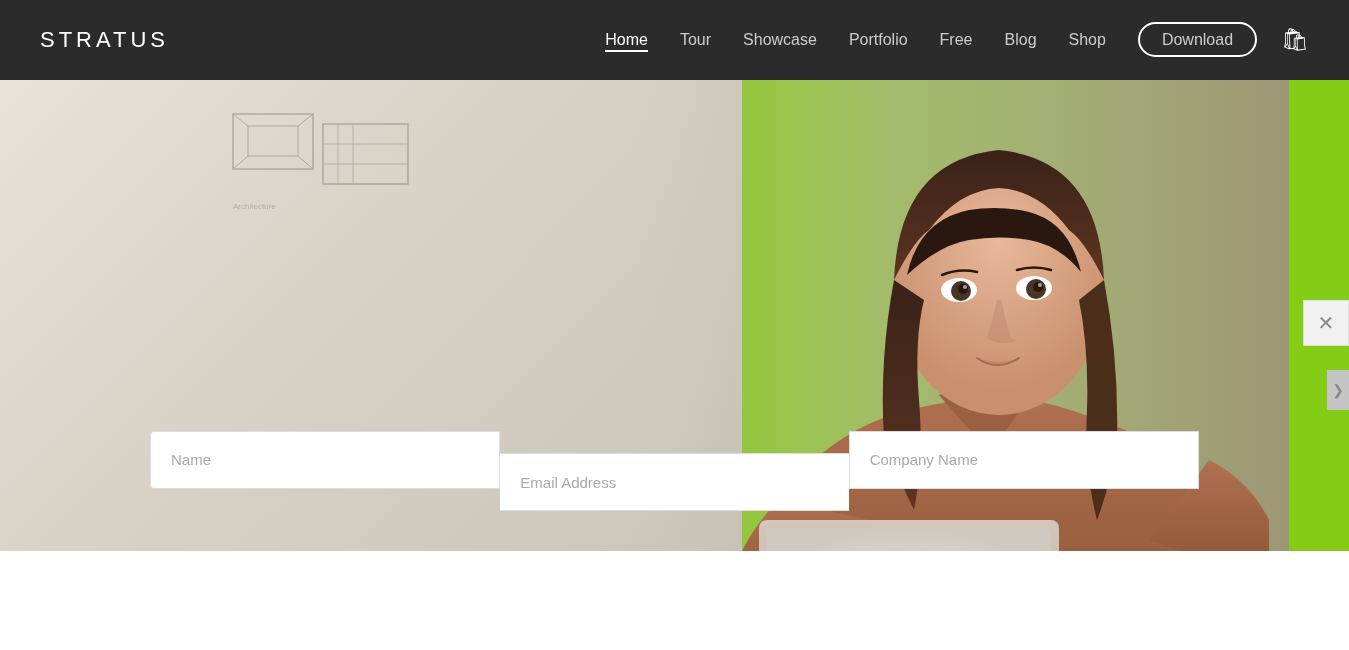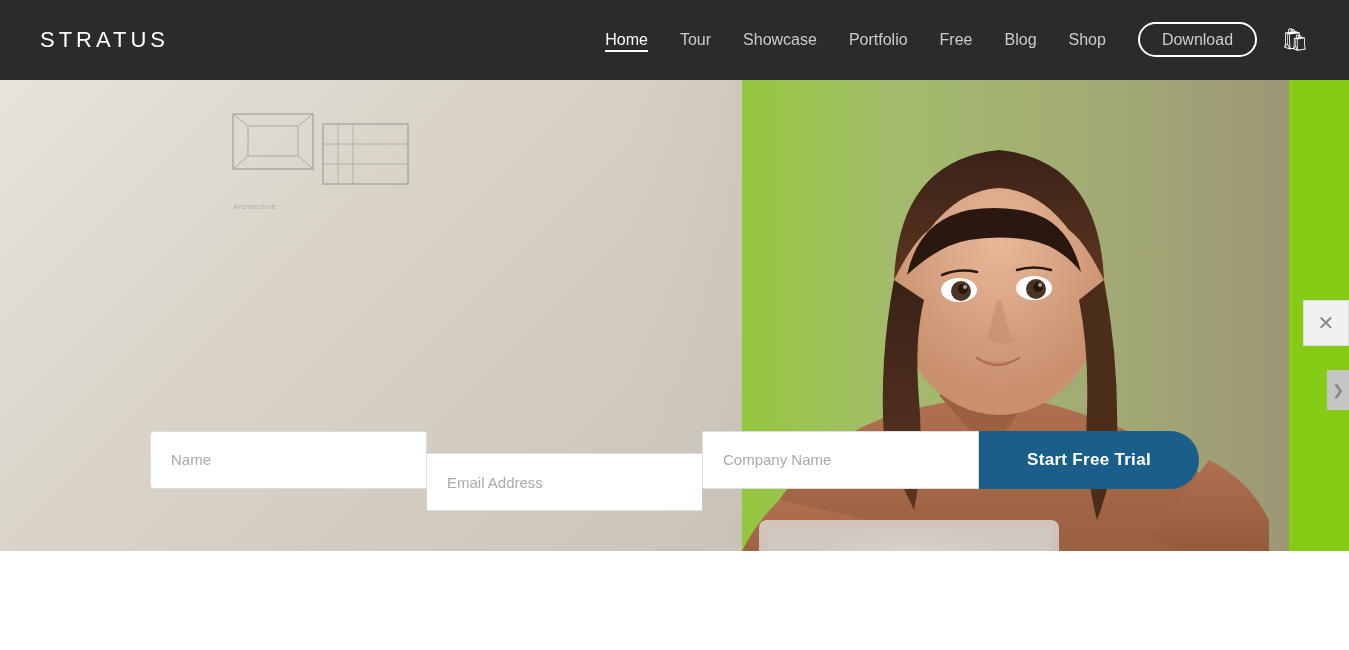--- a/index.html
+++ b/index.html
@@ -342,21 +342,20 @@
     <ellipse cx="370" cy="570" rx="250" ry="20" fill="#6a5545" opacity="0.2"></ellipse>
   </svg>
 
   <div class="hero-content">
   </div>
 
   <div class="hero-form">
     <input type="text" placeholder="Name" style="">
     <input type="email" placeholder="Email Address" style="">
     <input type="text" placeholder="Company Name" style="">
-    <button class="btn-trial">Start Free Trial</button>
   </div>
 
   <div class="side-close">
     <span>✕</span>
   </div>
 
   <div class="side-arrow">
     <span>❯</span>
   </div>
 

